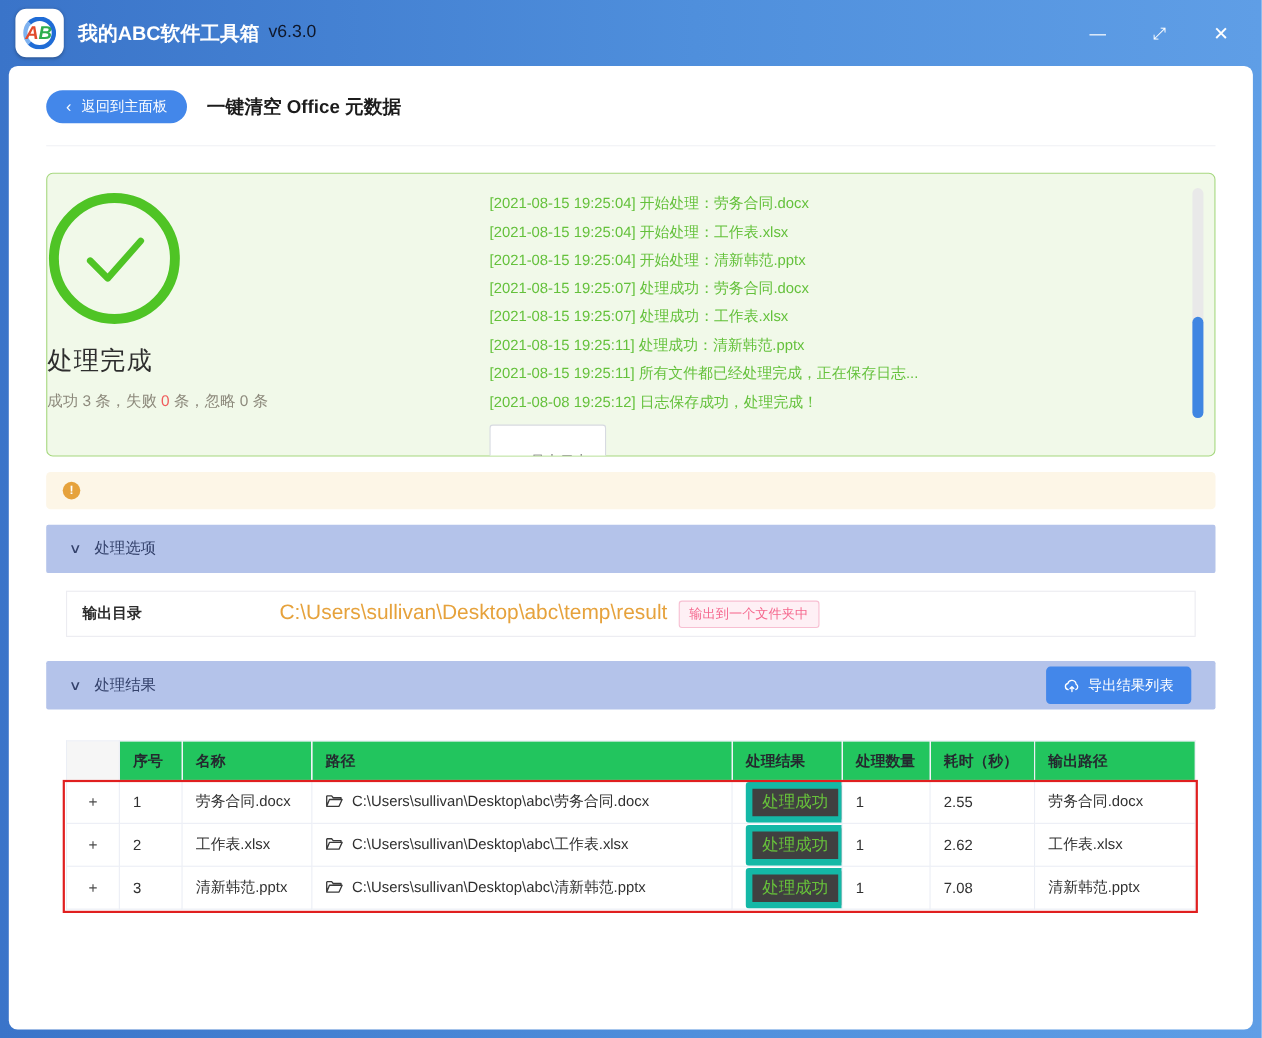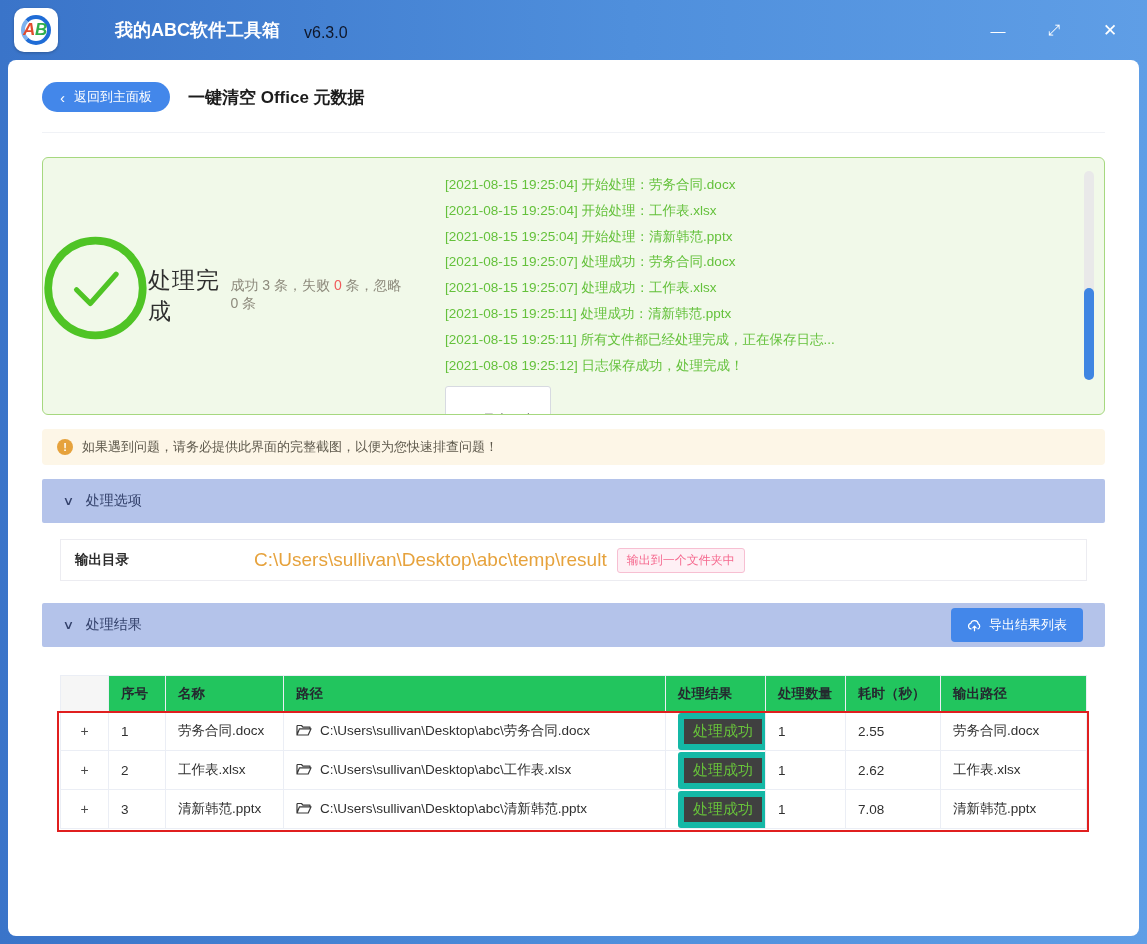--- a/index.html
+++ b/index.html
@@ -11,40 +11,40 @@
   }
 
   
   .titlebar { height:60px; display:flex; align-items:center; padding:0 20px 0 14px; gap:13px; }
   .logo { width:44px; height:44px; background:#fff; border-radius:10px; position:relative; flex:0 0 44px;
           box-shadow:0 1px 3px rgba(0,0,0,.25); }
   .logo-ring { position:absolute; left:7px; top:7px; width:30px; height:30px;
                border:4px solid #1f6cd6; border-radius:50%; border-left-color:#7db1ef; }
   .logo-a { position:absolute; left:9px; top:12px; font-size:17px; font-weight:bold; font-style:italic; color:#e14b2d; }
   .logo-b { position:absolute; left:21px; top:12px; font-size:17px; font-weight:bold; font-style:italic; color:#2fae4e; }
-  .title-group { display:flex; align-items:flex-end; gap:24px;margin-left:44px; }
+  .title-group { display:flex; align-items:center; gap:8px; }
   .app-title { color:#fff; font-size:18px; font-weight:bold; }
   .app-version { color:#0f172a; font-size:16px; }
   .win-controls { margin-left:auto; display:flex; align-items:center; gap:34px; padding-right:6px; }
   .win-btn { color:#fff; font-size:15px; width:22px; text-align:center; cursor:default; }
   .win-btn.close { font-size:17px; }
 
   
   .card { margin:0 8px 8px; height:876px; background:#fff; border-radius:8px; padding:22px 34px; position:relative; }
 
   .page-header { display:flex; align-items:center; gap:18px; padding-bottom:20px; border-bottom:1px solid #f0f2f6; }
   .back-btn { display:inline-flex; align-items:center; gap:9px; background:#4387ea; color:#fff;
               border:none; border-radius:16px; height:30px; padding:0 18px; font-size:13px; cursor:pointer; }
   .back-chevron { font-size:15px; line-height:1; }
   .page-title { font-size:17px; font-weight:bold; color:#1c1c1c; }
 
   
   .success-panel { margin-top:24px; height:258px; background:#f1f9e9; border:1px solid #a6d87f; border-radius:6px;
                    display:flex; position:relative; padding:12px 0; overflow:hidden; }
-  .sp-left { width:360px; display:flex; flex-direction:row; align-items:center; padding-top:4px; flex:0 0 360px; }
+  .sp-left { width:360px; display:flex; flex-direction:column; padding-top:4px; flex:0 0 360px; }
   .status-title { font-size:23px; color:#2e2e2e; margin-top:16px; letter-spacing:1px; }
   .status-stats { font-size:14px; color:#8d8a7c; margin-top:13px; }
   .stat-red { color:#f05b5b; }
   .sp-right { flex:1; padding:2px 70px 0 42px; }
   .log-line { color:#64c13b; font-size:13.5px; line-height:25.8px; white-space:nowrap; }
   .export-log-btn { margin-top:8px; display:inline-flex; align-items:center; gap:7px; background:#fff;
                     border:1px solid #d7dae1; border-radius:3px; padding:24px 15px; font-size:13px; color:#3d3d3d; cursor:pointer; }
   .scroll-track { position:absolute; right:10px; top:13px; width:10px; height:209px; background:#e9e9e9; border-radius:5px; }
   .scroll-thumb { position:absolute; left:0; bottom:0; width:10px; height:92px; background:#3f86e2; border-radius:5px; }
 
@@ -142,21 +142,20 @@
         <span>导出日志</span>
       </button>
     </div>
     <div class="scroll-track">
       <div class="scroll-thumb"></div>
     </div>
   </div>
 
   <div class="notice">
     <div class="notice-icon">!</div>
-    <span>如果遇到问题，请务必提供此界面的完整截图，以便为您快速排查问题！</span>
   </div>
 
   <div class="section-bar">
     <span class="section-chevron">∨</span>
     <span>处理选项</span>
   </div>
 
   <div class="options-body">
     <div class="output-row">
       <div class="output-label">输出目录</div>

